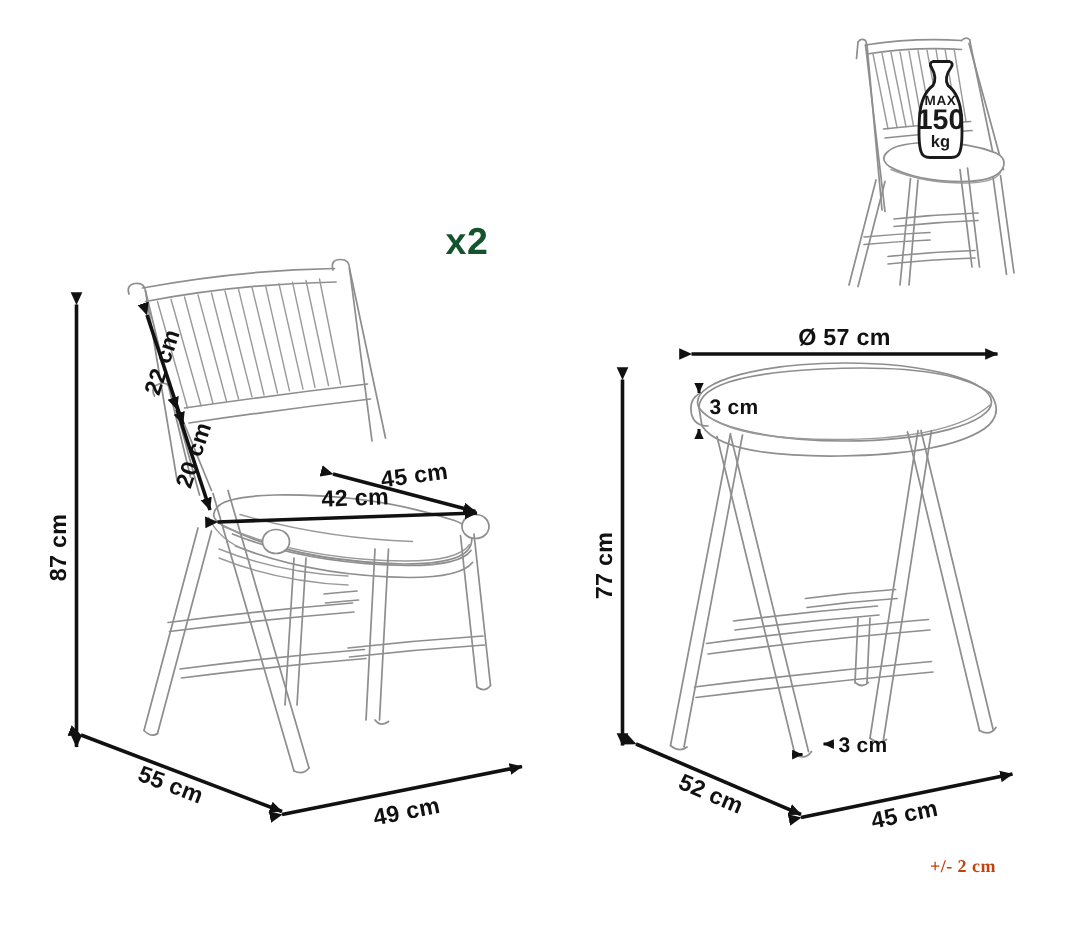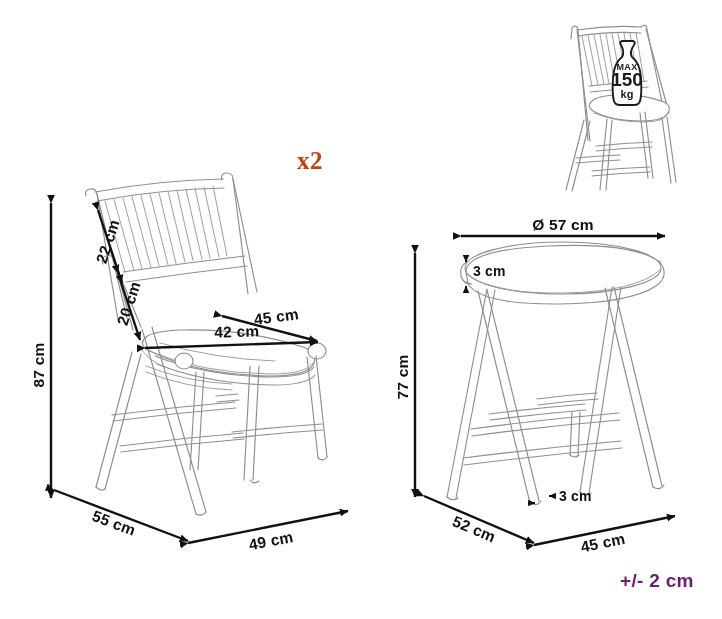--- a/index.html
+++ b/index.html
@@ -68,32 +68,32 @@
     font-weight: bold;
     fill: #111111;
     font-size: 15.5px;
     letter-spacing: 0.2px;
   }
   .dimlabel.small {
     font-size: 14px;
   }
   .qty-label {
     position: absolute;
+    font-family: Liberation Sans, sans-serif;
+    font-weight: bold;
+    font-size: 25px;
+    color: #14532d;
+    letter-spacing: 0.5px;
+  }
+  .tolerance-label {
+    position: absolute;
     font-family: Liberation Serif, serif;
     font-weight: bold;
-    font-size: 25px;
+    font-size: 12px;
     color: #c2410c;
-    letter-spacing: 0.5px;
-  }
-  .tolerance-label {
-    position: absolute;
-    font-family: Liberation Sans, sans-serif;
-    font-weight: bold;
-    font-size: 19px;
-    color: #701a75;
     letter-spacing: 0.3px;
   }
   .weight-badge-text {
     font-family: "Liberation Sans", sans-serif;
     font-weight: bold;
     fill: #1a1a1a;
     text-anchor: middle;
   }
   .wb-max { font-size: 9px; letter-spacing: 0.4px; }
   .wb-num { font-size: 19px; }

